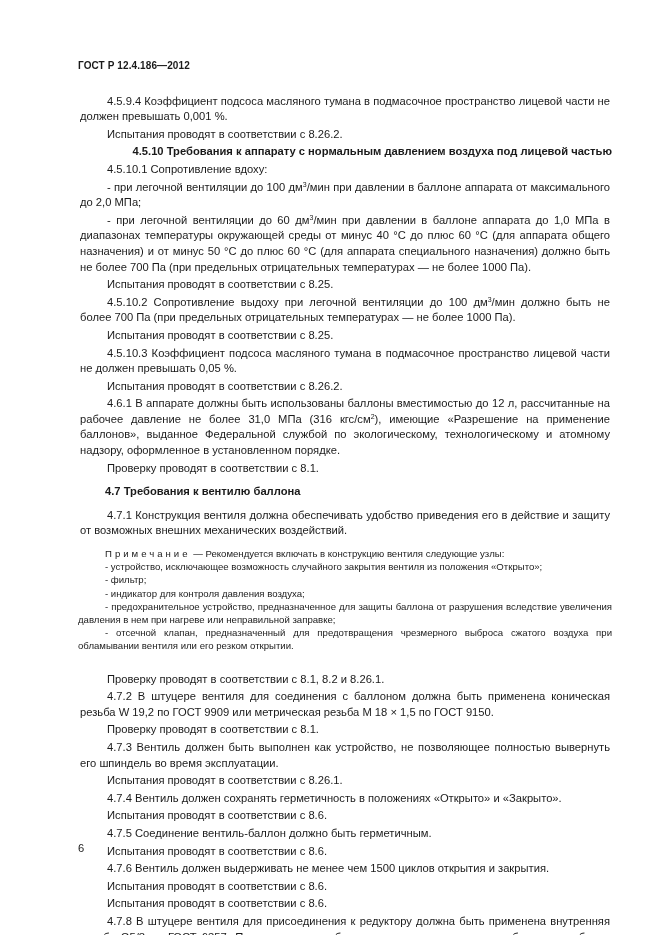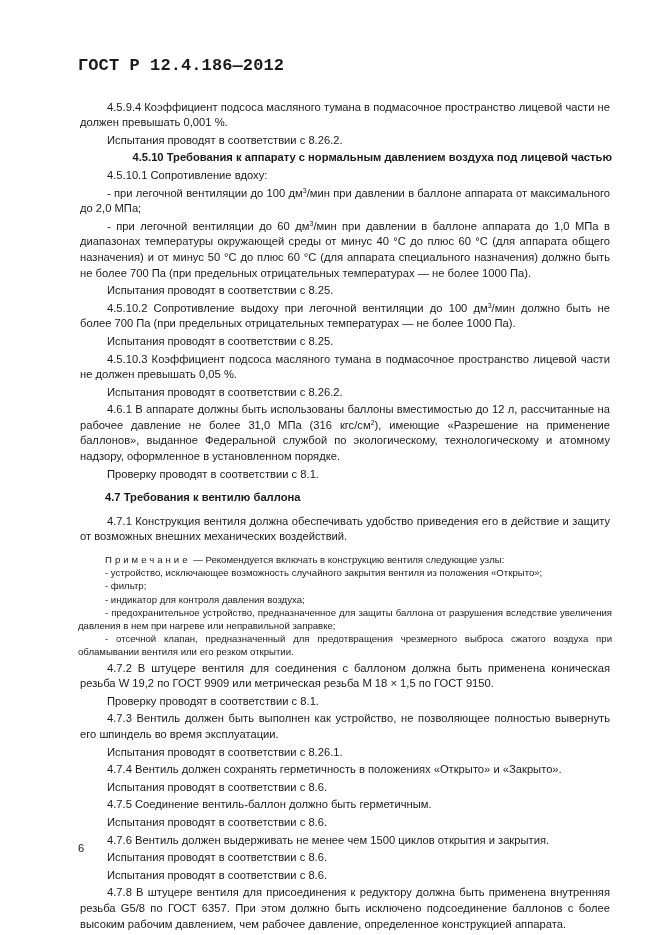--- a/index.html
+++ b/index.html
@@ -1,24 +1,24 @@
 <!DOCTYPE html>
 <html><head>
 <meta charset="utf-8">
 <style>
   html, body { margin: 0; padding: 0; background: #ffffff; }
   body { width: 661px; height: 935px; position: relative; overflow: hidden;
          font-family: "Liberation Sans", sans-serif; color: #1a1a1a; }
   .page { position: absolute; left: 78px; top: 58px; width: 534px; font-size: 11.2px; line-height: 15.6px; }
-  .hdr { font-weight: bold; font-size: 17px; margin-bottom: 26px; letter-spacing: 0.1px; font-family: Liberation Mono, monospace; }
+  .hdr { font-weight: bold; font-size: 10px; margin-bottom: 20px; letter-spacing: 0.1px; }
   .p { margin: 2px; text-align: justify; text-indent: 27px; }
   .h { font-weight: bold; text-indent: 27px; margin: 0; text-align: right; }
   .sec { font-weight: bold; text-indent: 27px; margin: 8px 0 8px 0; }
   .note { font-size: 9.6px; line-height: 13.2px; margin: 0; text-indent: 27px; text-align: justify; }
-  .note-block { margin: 8px 0 2px 0; }
+  .note-block { margin: 8px 0 19px 0; }
   .spaced { letter-spacing: 3px; }
   sup { font-size: 7px; line-height: 0; vertical-align: 4px; }
   .pagenum { position: absolute; left: 78px; top: 842px; font-size: 11.2px; }
 </style>
 </head>
 <body>
 
 <div class="page">
   <div class="hdr">ГОСТ Р 12.4.186—2012</div>
 
@@ -42,20 +42,21 @@
 
   <div class="note-block">
     <p class="note"><span class="spaced">Примечание</span><span> — Рекомендуется включать в конструкцию вентиля следующие узлы:</span></p>
     <p class="note">- устройство, исключающее возможность случайного закрытия вентиля из положения «Открыто»;</p>
     <p class="note">- фильтр;</p>
     <p class="note">- индикатор для контроля давления воздуха;</p>
     <p class="note">- предохранительное устройство, предназначенное для защиты баллона от разрушения вследствие увеличения давления в нем при нагреве или неправильной заправке;</p>
     <p class="note">- отсечной клапан, предназначенный для предотвращения чрезмерного выброса сжатого воздуха при обламывании вентиля или его резком открытии.</p>
   </div>
 
+  <p class="p">Проверку проводят в соответствии с 8.1, 8.2 и 8.26.1.</p>
   <p class="p">4.7.2 В штуцере вентиля для соединения с баллоном должна быть применена коническая резьба W 19,2 по ГОСТ 9909 или метрическая резьба М 18 × 1,5 по ГОСТ 9150.</p>
   <p class="p">Проверку проводят в соответствии с 8.1.</p>
   <p class="p">4.7.3 Вентиль должен быть выполнен как устройство, не позволяющее полностью вывернуть его шпиндель во время эксплуатации.</p>
   <p class="p">Испытания проводят в соответствии с 8.26.1.</p>
   <p class="p">4.7.4 Вентиль должен сохранять герметичность в положениях «Открыто» и «Закрыто».</p>
   <p class="p">Испытания проводят в соответствии с 8.6.</p>
   <p class="p">4.7.5 Соединение вентиль-баллон должно быть герметичным.</p>
   <p class="p">Испытания проводят в соответствии с 8.6.</p>
   <p class="p">4.7.6 Вентиль должен выдерживать не менее чем 1500 циклов открытия и закрытия.</p>
   <p class="p">Испытания проводят в соответствии с 8.6.</p>

